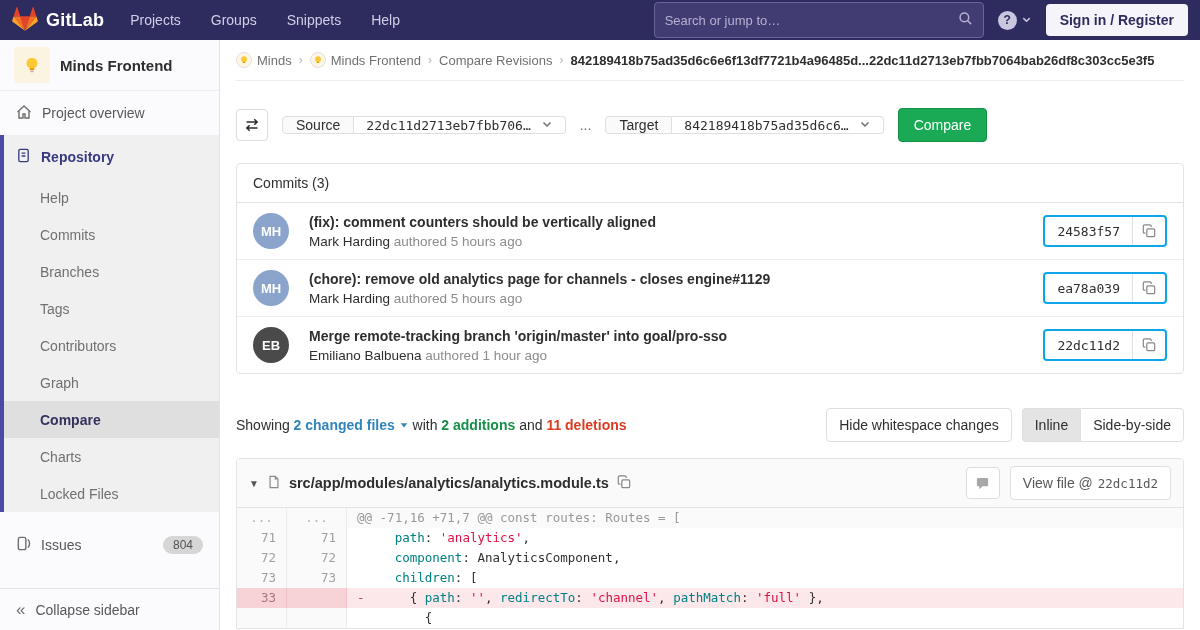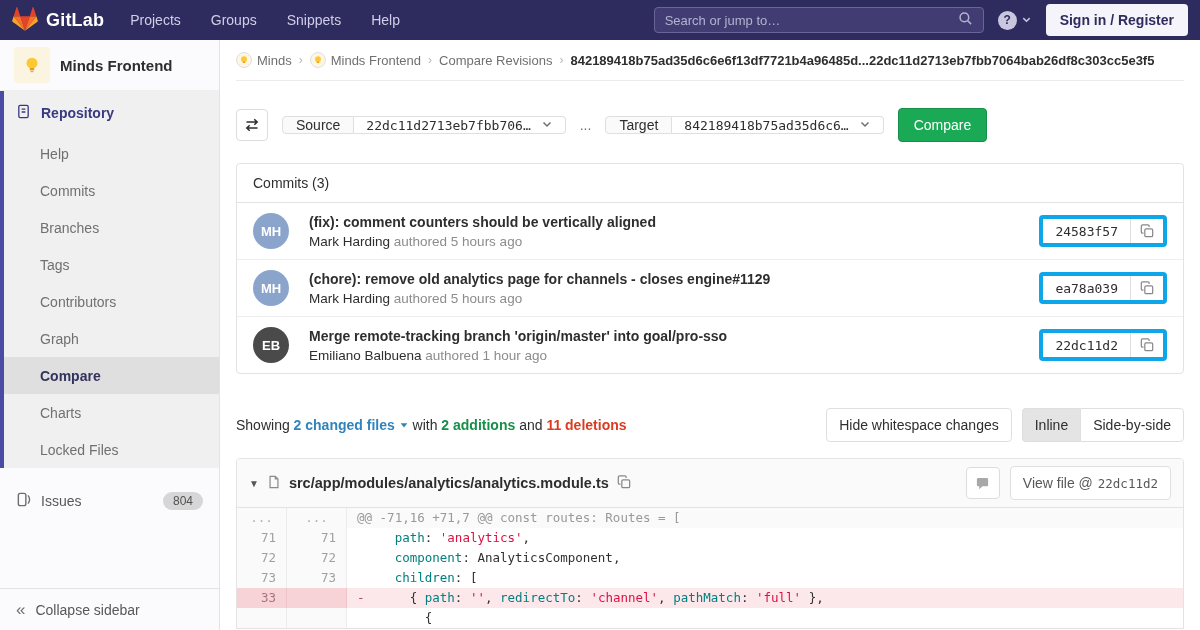--- a/index.html
+++ b/index.html
@@ -6,21 +6,21 @@
   html,body { width:1200px; height:630px; overflow:hidden; background:#fff;
     font-family:"Liberation Sans", sans-serif; font-size:14px; color:#2e2e2e; }
 
   
   .navbar { height:40px; background:#2e2b5e; display:flex; align-items:center; padding:0 12px; }
   .brand { display:flex; align-items:center; gap:8px; margin-right:26px; }
   .brand-text { color:#fff; font-size:18px; font-weight:600; letter-spacing:.2px; }
   .nav-links { display:flex; align-items:center; gap:30px; }
   .nav-link { color:#d2cee9; font-size:14px; cursor:pointer; text-decoration:none; }
   .nav-right { margin-left:auto; display:flex; align-items:center; gap:14px; }
-  .searchbox { width:330px; height:26px; background:#413c72; border:1px solid #6a649b;
+  .searchbox { width:330px; height:36px; background:#413c72; border:1px solid #6a649b;
     border-radius:4px; display:flex; align-items:center; padding:0 10px; }
   .searchbox input { flex:1; background:transparent; border:none; outline:none;
     color:#d8d5ec; font-size:13px; font-family:inherit; }
   .searchbox input::placeholder { color:#b6b2d2; }
   .help-wrap { display:flex; align-items:center; gap:4px; cursor:pointer; }
   .help-circle { width:19px; height:19px; border-radius:50%; background:#c9c6df;
     color:#2e2b5e; font-weight:700; font-size:12px; display:flex; align-items:center; justify-content:center; }
   .signin-btn { background:#f5f4fa; color:#2e2b5e; font-weight:700; font-size:14px;
     border:none; border-radius:4px; padding:8px 14px; cursor:pointer; font-family:inherit; }
 
@@ -78,21 +78,21 @@
   .commit-row { display:flex; align-items:center; padding:10px 16px; border-bottom:1px solid #eee;gap:8px; }
   .commit-row:last-child { border-bottom:none; }
   .avatar { width:36px; height:36px; border-radius:50%; color:#fff; font-size:13px; font-weight:700;
     display:flex; align-items:center; justify-content:center; margin-right:12px; flex:none; }
   .commit-texts { min-width:0; }
   .commit-title { font-weight:700; font-size:14px; color:#2e2e2e; cursor:pointer; }
   .commit-meta { margin-top:4px; font-size:13.5px; }
   .commit-author { color:#2e2e2e; cursor:pointer; }
   .commit-when { color:#8c8c8c; }
   .sha-group { margin-left:auto; display:flex; align-items:stretch; height:32px;
-    border:4px solid #0ea5e9; border-radius:4px; overflow:hidden; background:#fff; }
+    border:2px solid #0ea5e9; border-radius:4px; overflow:hidden; background:#fff; }
   .sha-cell { display:flex; align-items:center; padding:0 12px;
     font-family:"DejaVu Sans Mono", monospace; font-size:13px; color:#2e2e2e; cursor:pointer; }
   .copy-cell { display:flex; align-items:center; padding:0 9px; border-left:1px solid #dfdfdf; cursor:pointer; }
 
   .summary-row { margin-top:34px; display:flex; align-items:center; }
   .summary-text { font-size:14px; color:#2e2e2e; }
   .link-blue { color:#3084bb; font-weight:700; cursor:pointer; }
   .text-green { color:#168f48; font-weight:700; }
   .text-red { color:#db3b21; font-weight:700; }
   .summary-actions { margin-left:auto; display:flex; align-items:center; gap:10px;padding-left:32px; }
@@ -183,20 +183,29 @@
       <span class="proj-avatar">
         <svg width="22" height="22" viewBox="0 0 24 24">
           <circle cx="12" cy="10" r="6" fill="#fcc934"></circle>
           <rect x="9.5" y="15.2" width="5" height="2.6" rx="1" fill="#f29900"></rect>
           <rect x="10.2" y="18.2" width="3.6" height="1.6" rx=".8" fill="#b3b3b3"></rect>
         </svg>
       </span>
       <span class="proj-title">Minds Frontend</span>
     </div>
 
+    <div class="side-item">
+      <span>
+        <svg width="16" height="16" viewBox="0 0 16 16" fill="none" stroke="#6e6e6e" stroke-width="1.4">
+          <path d="M1.5 8 8 2l6.5 6"></path>
+            <path d="M3 7.2V14h4v-4h2v4h4V7.2"></path>
+        </svg>
+      </span>
+      <span>Project overview</span>
+    </div>
 
     <div class="repo-section">
       <div class="side-item repo-head">
         <span>
           <svg width="15" height="15" viewBox="0 0 16 16" fill="none" stroke="#393982" stroke-width="1.4">
             <rect x="3" y="1.5" width="10" height="13" rx="1.5"></rect>
               <path d="M6 5.5h4M6 8.5h4"></path>
           </svg>
         </span>
         <span>Repository</span>

